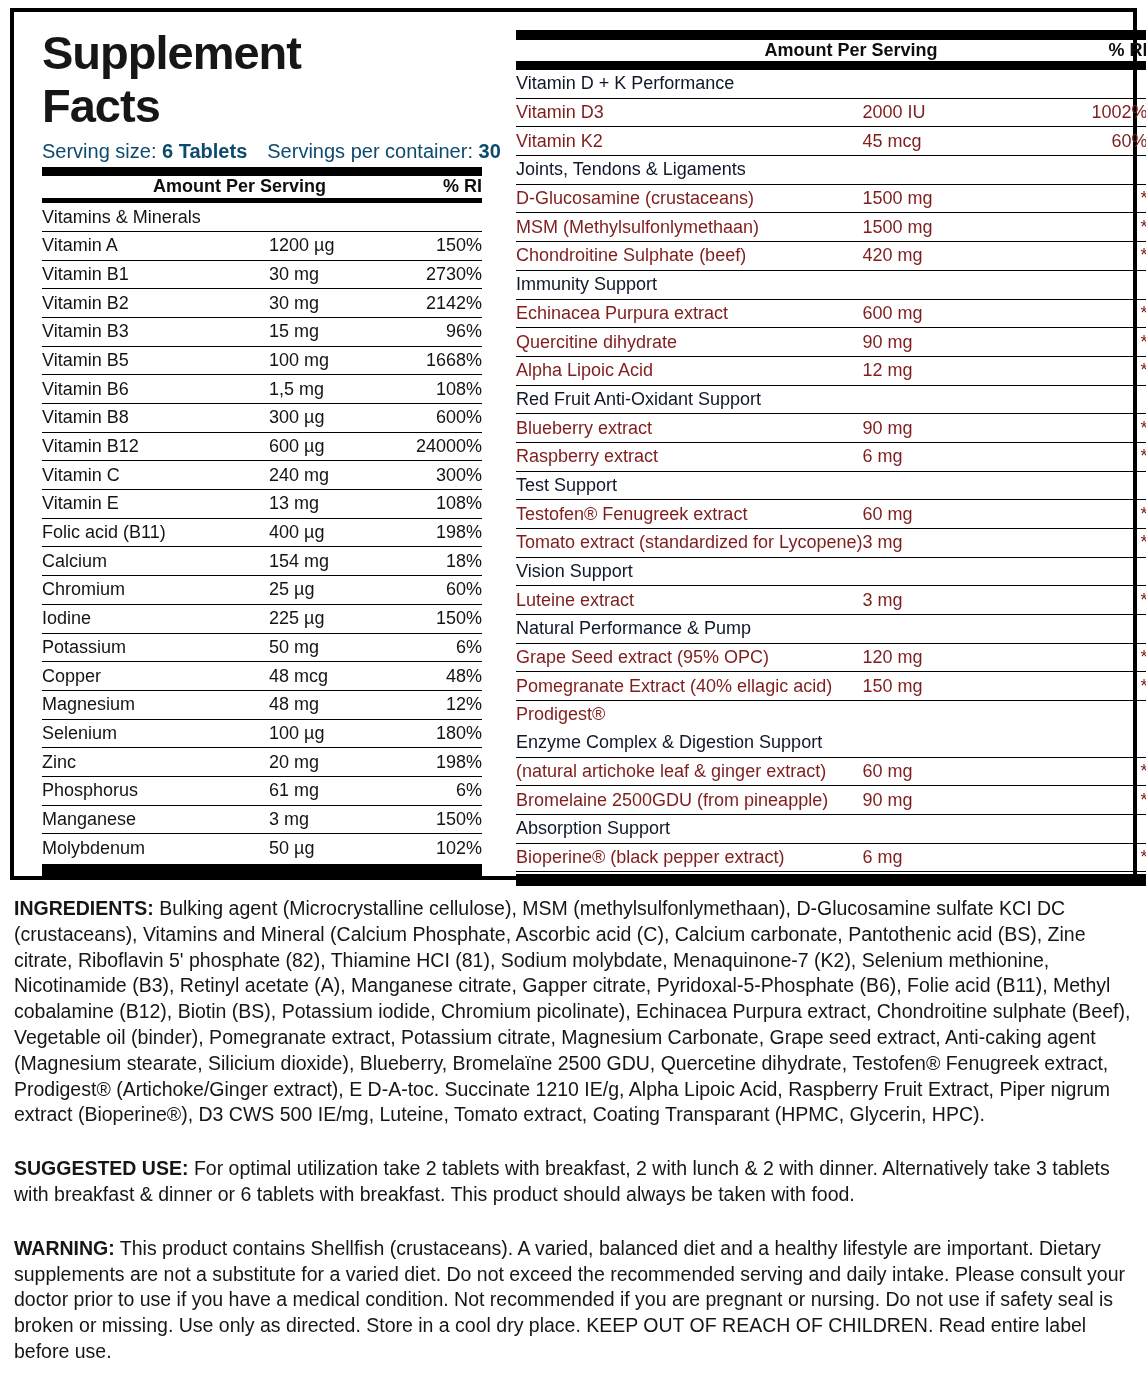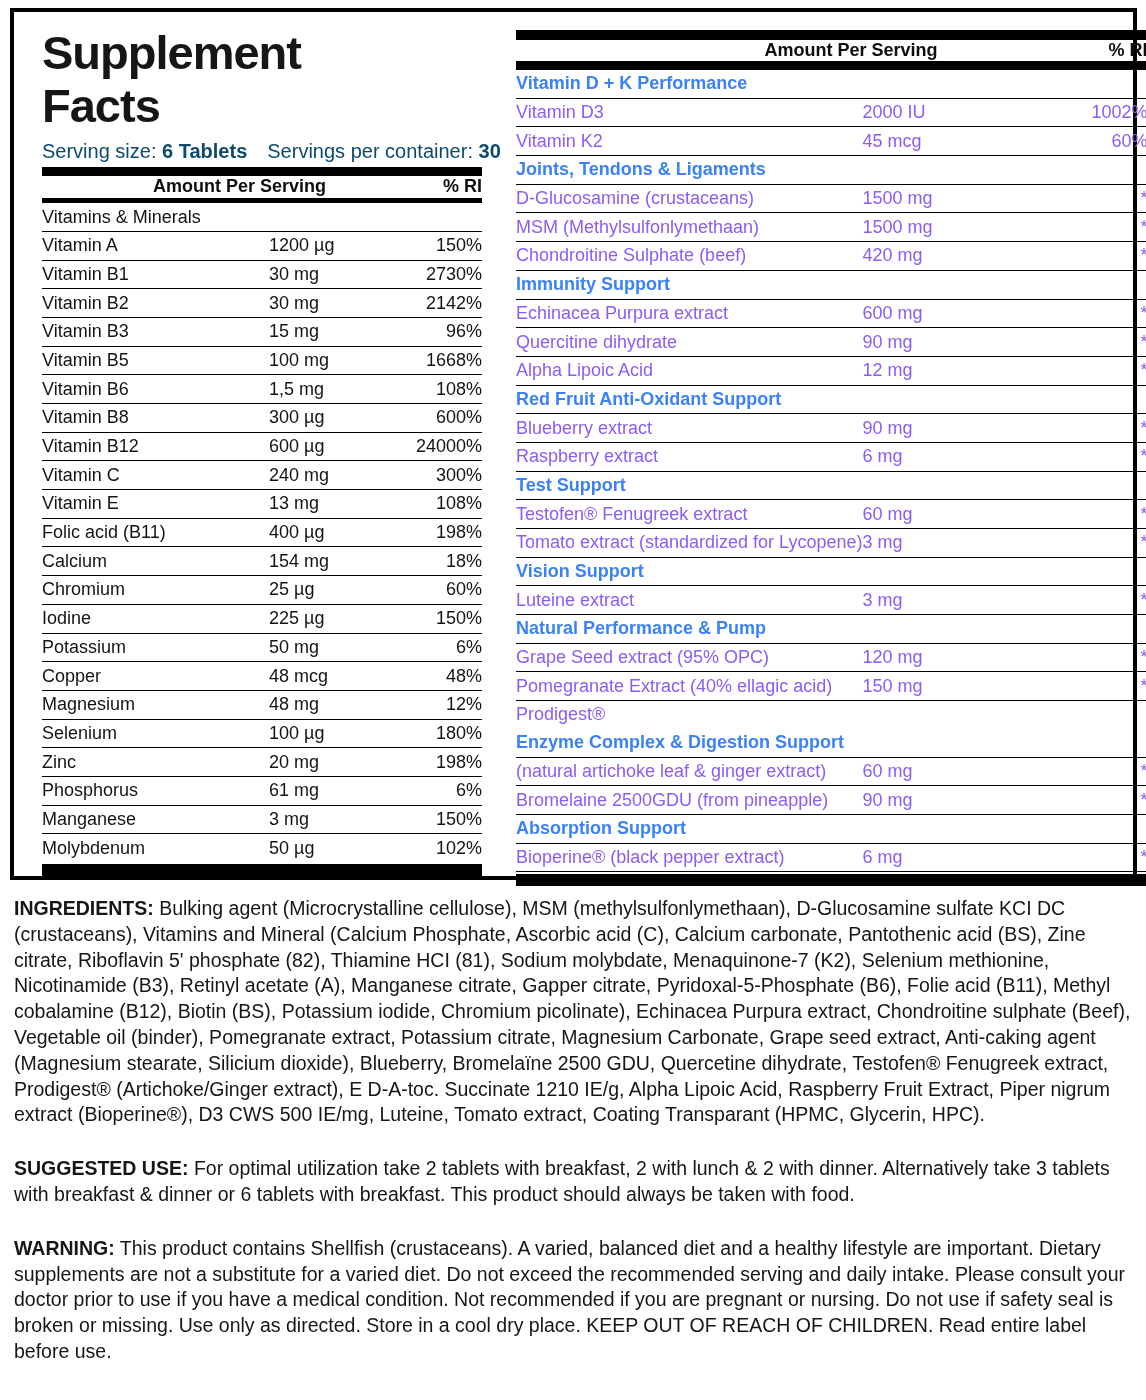--- a/index.html
+++ b/index.html
@@ -57,28 +57,28 @@
     justify-content:flex-end;
   }
   .l-row:last-child { border-bottom:none; }
   .l-row .n { flex:1; }
   .l-row .a { width:125px; flex:0 0 125px; }
   .l-row .ri { width:88px; flex:0 0 88px; text-align:right; }
 
   .r-row {
     display:flex; align-items:center;
     height:27.7px; flex:0 0 27.7px;
-    font-size:18px; color:#8b5cf6;
+    font-size:18px; color:#7f1d1d;
     border-bottom:1.5px solid #000;
     white-space:nowrap;
   }
   .r-row .n { flex:1; overflow:visible; }
   .r-row .a { width:175px; flex:0 0 175px; }
   .r-row .ri { width:110px; flex:0 0 110px; text-align:right; }
-  .r-row.t-section { font-weight:bold; color:#3b82f6;align-items:center; }
+  .r-row.t-section { font-weight:normal; color:#0f172a;align-items:center; }
   .r-row.t-item-open { border-bottom:none; }
 
   .footer {
     position:absolute; left:14px; top:896px; width:1128px;
     font-size:19.5px; line-height:25.8px; color:#161616;
   }
   .footer p { margin:0 0 28px 0; }
   .footer b { font-weight:bold; }
 </style>
 </head>

